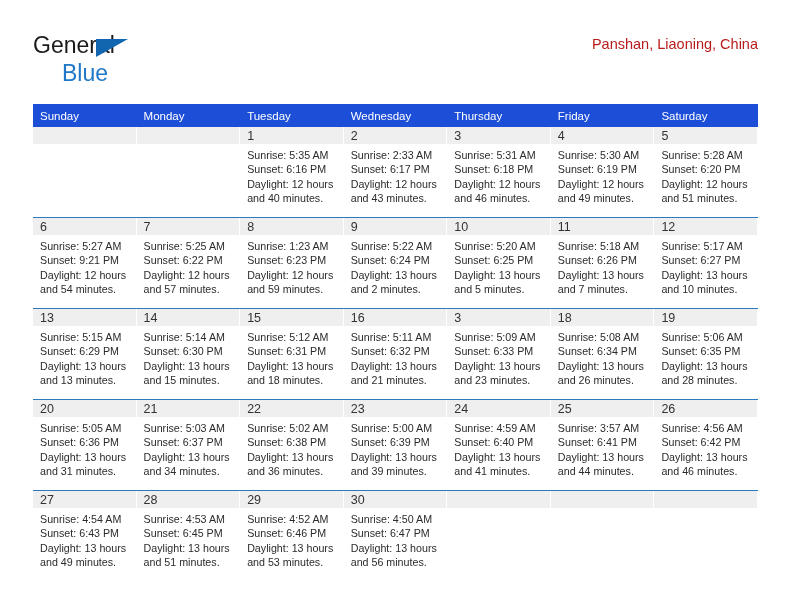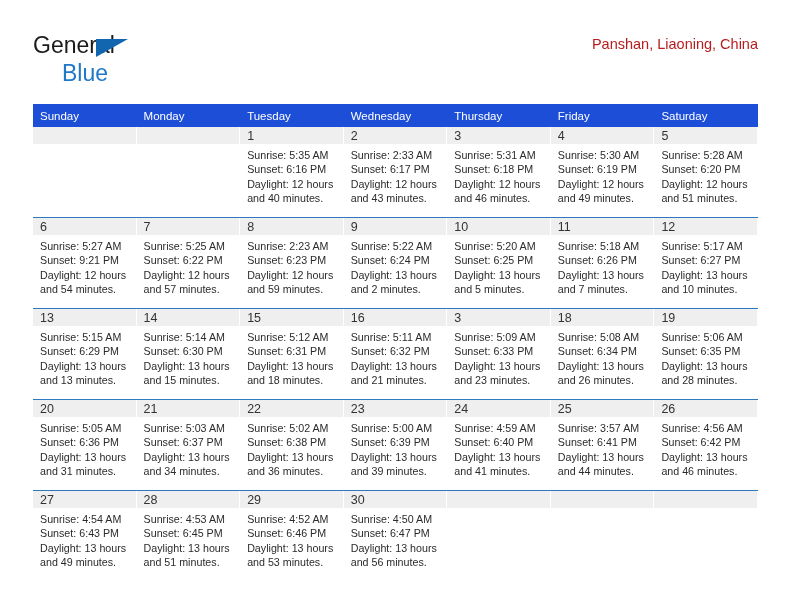--- a/index.html
+++ b/index.html
@@ -299,21 +299,21 @@
                 <div class="day-line">and 57 minutes.</div>
               </div>
             </div>
           </td>
           <td class="day-cell">
             <div class="day-inner">
               <div class="date-band">
                 <span class="date-num">8</span>
               </div>
               <div class="day-body">
-                <div class="day-line">Sunrise: 2:23 AM</div>
+                <div class="day-line">Sunrise: 1:23 AM</div>
                 <div class="day-line">Sunset: 6:23 PM</div>
                 <div class="day-line">Daylight: 12 hours</div>
                 <div class="day-line">and 59 minutes.</div>
               </div>
             </div>
           </td>
           <td class="day-cell">
             <div class="day-inner">
               <div class="date-band">
                 <span class="date-num">9</span>

